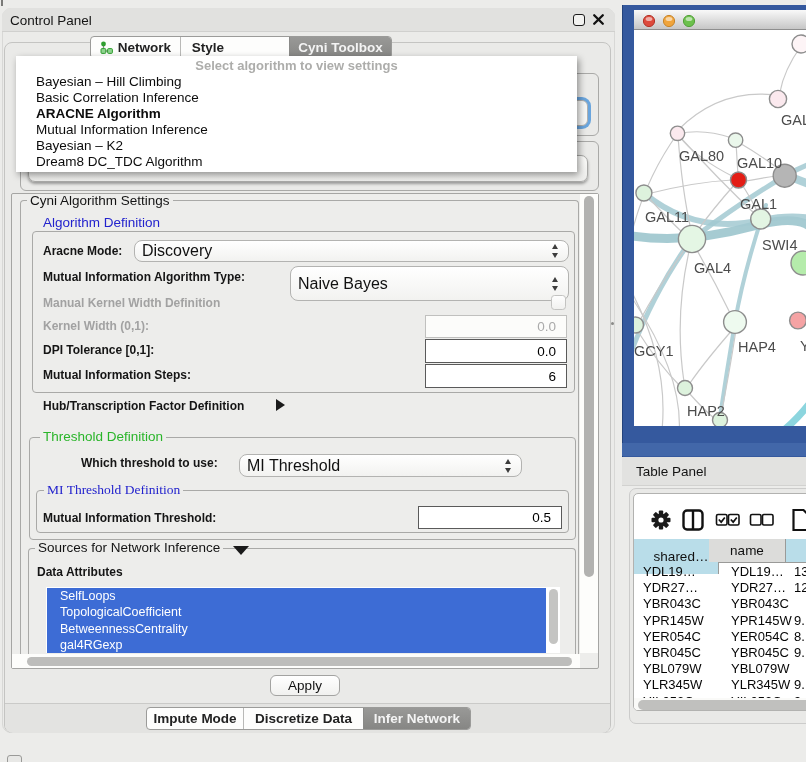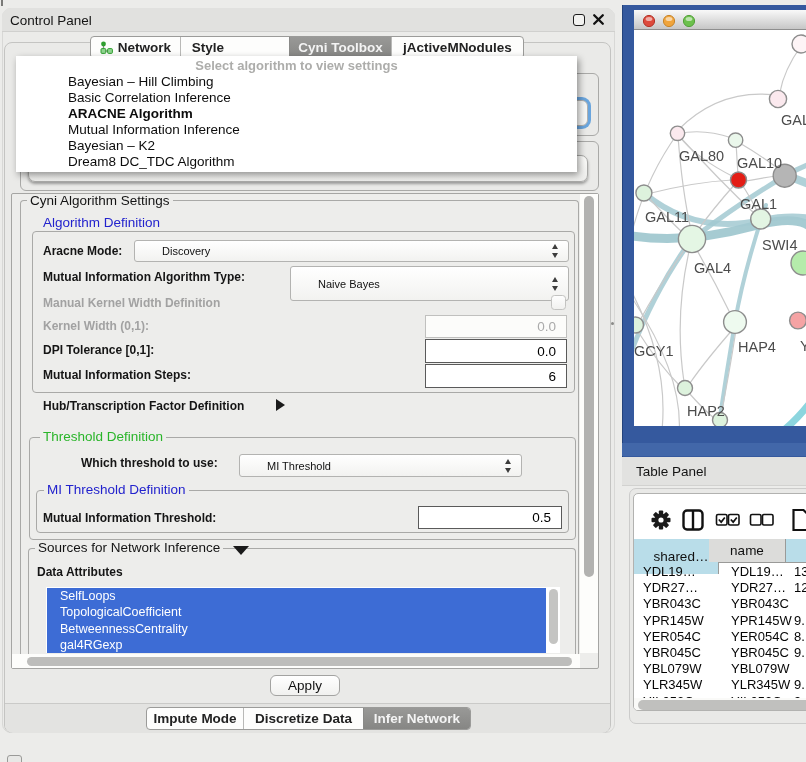--- a/index.html
+++ b/index.html
@@ -3,23 +3,23 @@
 <meta charset="utf-8">
 <style>
   html,body{margin:0;padding:0;}
   body{width:806px;height:762px;position:relative;overflow:hidden;
        background:#ececea;font-family:"Liberation Sans",sans-serif;}
   .abs{position:absolute;}
   .lbl{font-size:12px;font-weight:bold;color:#151515;white-space:nowrap;}
   .dis{color:#a2a2a2;}
   .grp{position:absolute;border:1px solid #a9a9a7;border-radius:4px;}
   .gtitle{position:absolute;font-size:13.5px;white-space:nowrap;background:#ededeb;padding:0 3px;line-height:13px;}
-  .combo{position:absolute;border:1px solid #b3b3b1;border-radius:3px;
-         background:linear-gradient(#ffffff,#f2f2f0);font-size:11px;color:#111;
-         display:flex;align-items:center;padding-left:27px;box-sizing:border-box;}
+  .combo{position:absolute;border:1px solid #b3b3b1;border-radius:8px;
+         background:linear-gradient(#ffffff,#f2f2f0);font-size:16px;color:#111;
+         display:flex;align-items:center;padding-left:7px;box-sizing:border-box;}
   .stepper{position:absolute;right:9px;top:50%;width:7px;height:14px;margin-top:-7px;}
   .stepper:before{content:"";position:absolute;left:0;top:0;border-left:3.5px solid transparent;
       border-right:3.5px solid transparent;border-bottom:5px solid #3c3c3c;}
   .stepper:after{content:"";position:absolute;left:0;bottom:0;border-left:3.5px solid transparent;
       border-right:3.5px solid transparent;border-top:5px solid #3c3c3c;}
   .tfield{position:absolute;background:#fff;border:1px solid #5a5a5a;box-sizing:border-box;
           font-size:13.5px;color:#000;text-align:right;display:flex;align-items:center;justify-content:flex-end;padding-right:10px;}
   .seg{display:flex;position:absolute;height:21px;border:1px solid #9b9b99;border-radius:4px;
        background:#fdfdfc;overflow:hidden;font-size:13.5px;font-weight:bold;color:#222;}
   .seg .s{display:flex;align-items:center;justify-content:center;border-left:1px solid #b9b9b7;box-sizing:border-box;}
@@ -67,21 +67,21 @@
 <div class="tfield" style="left:425px;top:364px;width:142px;height:24px;">6</div>
 
 <div class="lbl abs" style="left:43px;top:399px;">Hub/Transcription Factor Definition</div>
 <div class="abs" style="left:276px;top:399px;width:0;height:0;border-top:6.5px solid transparent;border-bottom:6.5px solid transparent;border-left:9px solid #1a1a1a;"></div>
 
 <div class="grp" style="left:29px;top:437px;width:545px;height:101px;"></div>
 <div class="gtitle" style="left:40px;top:430px;color:#2ab52a;">Threshold Definition</div>
 <div class="lbl abs" style="left:81px;top:456px;">Which threshold to use:</div>
 <div class="combo" style="left:239px;top:454px;width:283px;height:23px;">MI Threshold<span class="stepper"></span></div>
 <div class="grp" style="left:36px;top:490px;width:531px;height:41px;"></div>
-<div class="gtitle" style="left:44px;top:483px;color:#2222cd;">MI Threshold Definition</div>
+<div class="gtitle" style="left:44px;top:483px;color:#2222cd;font-family:Liberation Serif, serif;">MI Threshold Definition</div>
 <div class="lbl abs" style="left:43px;top:511px;">Mutual Information Threshold:</div>
 <div class="tfield" style="left:418px;top:506px;width:144px;height:23px;padding-left:15px;">0.5</div>
 
 <div class="grp" style="left:28px;top:548px;width:546px;height:120px;border-bottom:none;"></div>
 <div class="gtitle" style="left:35px;top:541px;color:#141414;">Sources for Network Inference</div>
 <div class="abs" style="left:233px;top:546px;width:0;height:0;border-left:8.5px solid transparent;border-right:8.5px solid transparent;border-top:9px solid #1a1a1a;"></div>
 <div class="lbl abs" style="left:37px;top:565px;">Data Attributes</div>
 
 <div class="abs" style="left:46px;top:587px;width:514px;height:66px;background:#fff;overflow:hidden;">
   <div style="position:absolute;left:1px;top:1px;width:499px;height:66px;background:#3d6cd5;color:#fff;font-size:12.5px;line-height:16.4px;padding-left:13px;box-sizing:border-box;">
@@ -107,26 +107,25 @@
 <div class="seg" style="left:90px;top:36px;">
   <div class="s" style="width:89px;"><svg width="13" height="14" viewBox="0 0 13 14" style="margin-right:5px;">
     <path d="M3.5 3.5 L3.5 10 M3.5 10 L9.5 10" stroke="#8a8a8a" stroke-width="1.3" fill="none"></path>
     <circle cx="3.5" cy="3" r="2.4" fill="#2f9e2f"></circle>
     <rect x="1" y="7.6" width="4.8" height="4.8" rx="1" fill="#8fd48f" stroke="#2f9e2f" stroke-width="1"></rect>
     <rect x="7.6" y="7.6" width="4.8" height="4.8" rx="1" fill="#8fd48f" stroke="#2f9e2f" stroke-width="1"></rect>
   </svg>Network</div>
   <div class="s" style="width:55px;">Style</div>
   <div class="s" style="width:54px;margin-top:36px;">Select</div>
   <div class="s sel" style="width:102px;">Cyni Toolbox</div>
-  <div class="s" style="width:132px;">jActiveMNodules</div>
 </div>
 
 <div class="abs" style="left:16px;top:56px;width:561px;height:116px;background:#fff;box-shadow:2px 3px 7px rgba(0,0,0,.4);font-size:13.5px;color:#0c0c0c;">
   <div style="text-align:center;color:#adadab;font-weight:bold;font-size:13px;height:18px;line-height:19px;">Select algorithm to view settings</div>
-  <div style="padding-left:20px;line-height:15.9px;margin-left:32px;">
+  <div style="padding-left:20px;line-height:15.9px;">
     Bayesian – Hill Climbing<br>
     Basic Correlation Inference<br>
     <b>ARACNE Algorithm</b><br>
     Mutual Information Inference<br>
     Bayesian – K2<br>
     Dream8 DC_TDC Algorithm
   </div>
 </div>
 
 <div class="abs" style="left:7px;top:755px;width:15px;height:12px;border:1px solid #9a9a98;border-radius:3px;background:#e8e8e6;box-sizing:border-box;"></div>

